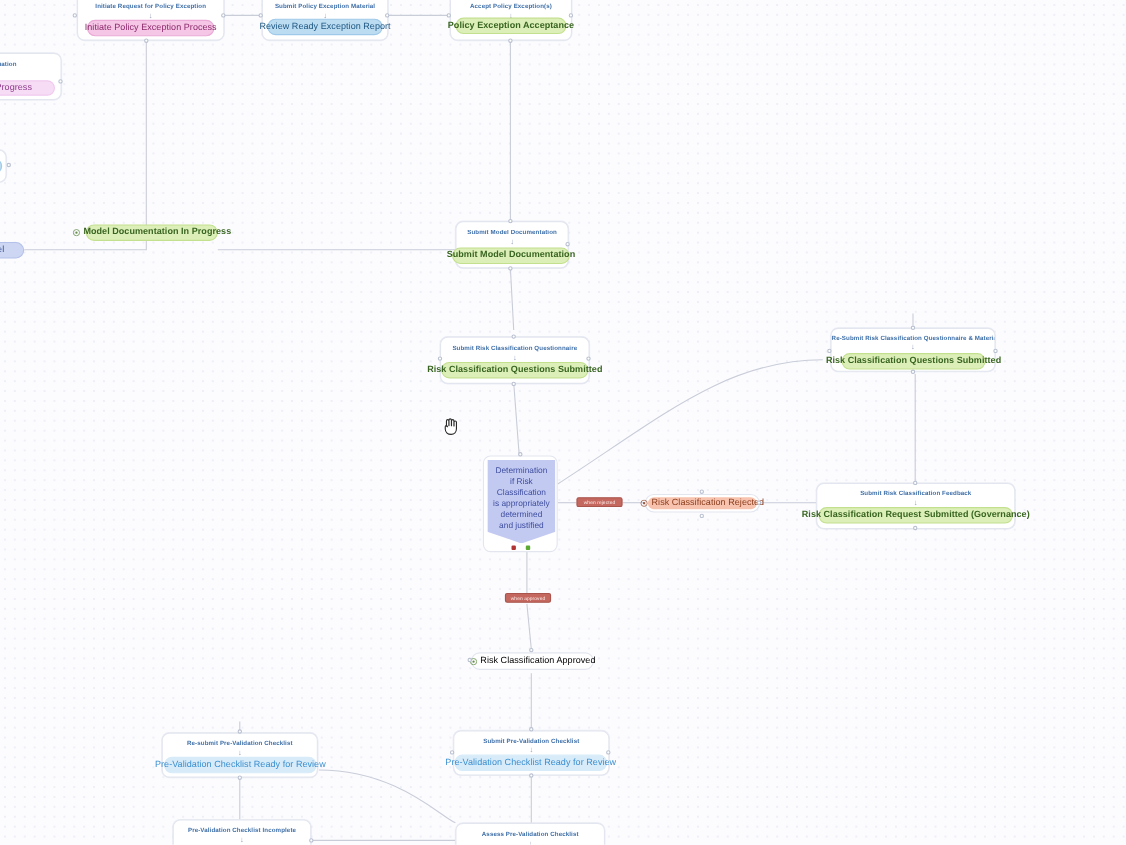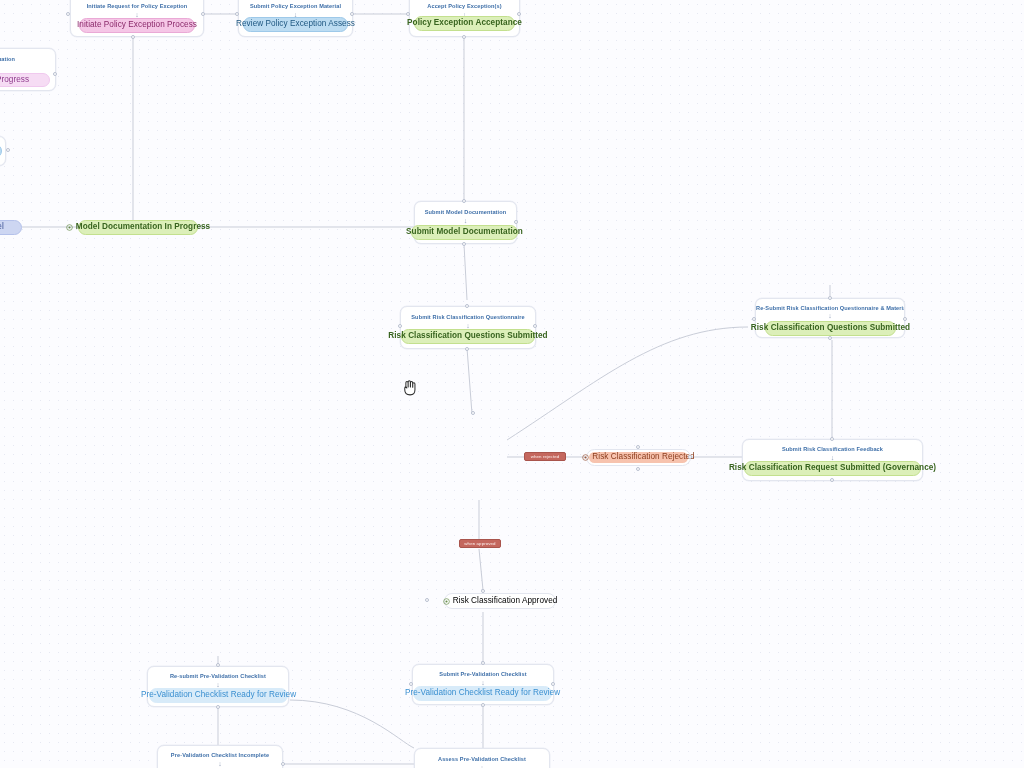--- a/index.html
+++ b/index.html
@@ -229,21 +229,21 @@
   </div>
   <div class="handle" style="left:66px; top:12px;"></div>
   <div class="handle" style="left:201px; top:12px;"></div>
   <div class="handle" style="left:131px; top:35px;"></div>
 
   <div class="group" style="left:238px; top:-12px; width:115px; height:49px;">
     <div class="group-title" style="top:14px;">Submit Policy Exception Material</div>
     <div class="group-arrow" style="top:22px;">↓</div>
   </div>
   <div class="pill blue" style="left:243px; top:17px; width:105px; height:15px;">
-    <span>Review Policy Exception Assess</span>
+    <span>Review Ready Exception Report</span>
   </div>
   <div class="handle" style="left:235px; top:12px;"></div>
   <div class="handle" style="left:350px; top:12px;"></div>
 
   <div class="group" style="left:409px; top:-12px; width:111px; height:49px;">
     <div class="group-title" style="top:14px;">Accept Policy Exception(s)</div>
     <div class="group-arrow" style="top:22px;">↓</div>
   </div>
   <div class="pill green" style="left:414px; top:16px; width:101px; height:15px;">
     <span>Policy Exception Acceptance</span>
@@ -263,21 +263,21 @@
   <div class="group" style="left:-28px; top:136px; width:34px; height:30px;"></div>
   <div class="pill blue" style="left:-24px; top:144px; width:26px; height:14px;">
     <span></span>
   </div>
   <div class="handle" style="left:6px; top:148px;"></div>
 
   <div class="pill periwinkle" style="left:-30px; top:220px; width:52px; height:15px;">
     <span>odel</span>
   </div>
 
-  <div class="pill green" style="left:78px; top:220px; width:120px; height:15px;">
+  <div class="pill green" style="left:78px; top:204px; width:120px; height:15px;">
     <span class="node-icon">
       <svg viewBox="0 0 16 16" width="7" height="7">
           <circle cx="8" cy="8" r="6.5" fill="none" stroke="#4c7a2a" stroke-width="1.6"></circle>
           <circle cx="8" cy="8" r="2.4" fill="#4c7a2a"></circle>
         </svg>
     </span>
     <span>Model Documentation In Progress</span>
   </div>
 
   <div class="group" style="left:414px; top:201px; width:103px; height:43px;">
@@ -308,20 +308,27 @@
     <div class="group-arrow" style="top:13px;">↓</div>
   </div>
   <div class="pill green" style="left:765px; top:321px; width:131px; height:15px;">
     <span>Risk Classification Questions Submitted</span>
   </div>
   <div class="handle" style="left:828px; top:296px;"></div>
   <div class="handle" style="left:752px; top:317px;"></div>
   <div class="handle" style="left:903px; top:317px;"></div>
   <div class="handle" style="left:828px; top:336px;"></div>
 
+  <div class="decision-card" style="left:439px; top:414px; width:68px; height:88px;">
+    <div class="decision-shape" style="left:3px; top:3px; width:62px; height:76px;">
+      <span>Determination if Risk Classification is appropriately determined and justified</span>
+    </div>
+    <div class="port-dot red" style="left:25px; top:81px;"></div>
+    <div class="port-dot green" style="left:38px; top:81px;"></div>
+  </div>
   <div class="handle" style="left:471px; top:411px;"></div>
 
   <div class="edge-badge" style="left:524px; top:452px; width:42px;">
     <span>when rejected</span>
   </div>
 
   <div class="edge-badge" style="left:459px; top:539px; width:42px;">
     <span>when approved</span>
   </div>
 
@@ -343,21 +350,21 @@
   <div class="group" style="left:742px; top:439px; width:181px; height:42px;">
     <div class="group-title" style="top:6px;">Submit Risk Classification Feedback</div>
     <div class="group-arrow" style="top:14px;">↓</div>
   </div>
   <div class="pill green" style="left:744px; top:461px; width:177px; height:15px;">
     <span>Risk Classification Request Submitted (Governance)</span>
   </div>
   <div class="handle" style="left:830px; top:437px;"></div>
   <div class="handle" style="left:830px; top:478px;"></div>
 
-  <div class="pill outlined" style="left:428px; top:593px; width:112px; height:16px;margin-left:16px;">
+  <div class="pill outlined" style="left:428px; top:593px; width:112px; height:16px;">
     <div class="pill-inner green2">
       <span class="node-icon">
         <svg viewBox="0 0 16 16" width="7" height="7">
             <circle cx="8" cy="8" r="6.5" fill="none" stroke="#4c7a2a" stroke-width="1.6"></circle>
             <circle cx="8" cy="8" r="2.4" fill="#4c7a2a"></circle>
           </svg>
       </span>
       <span>Risk Classification Approved</span>
     </div>
   </div>

